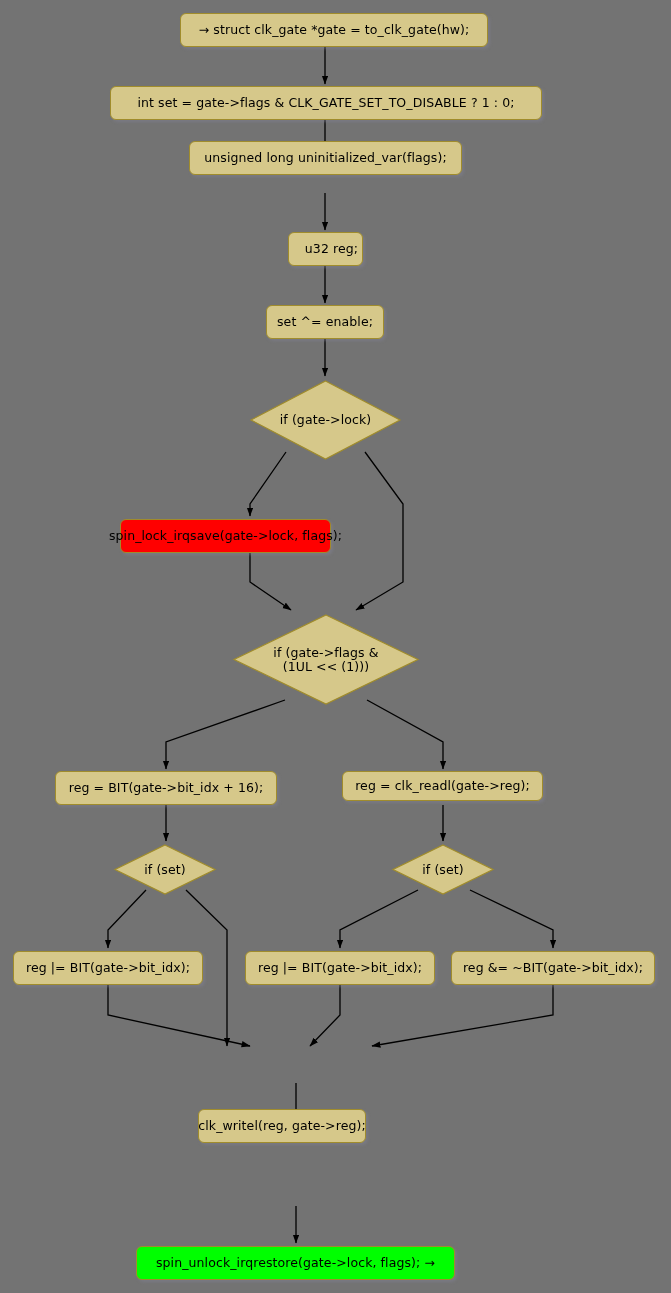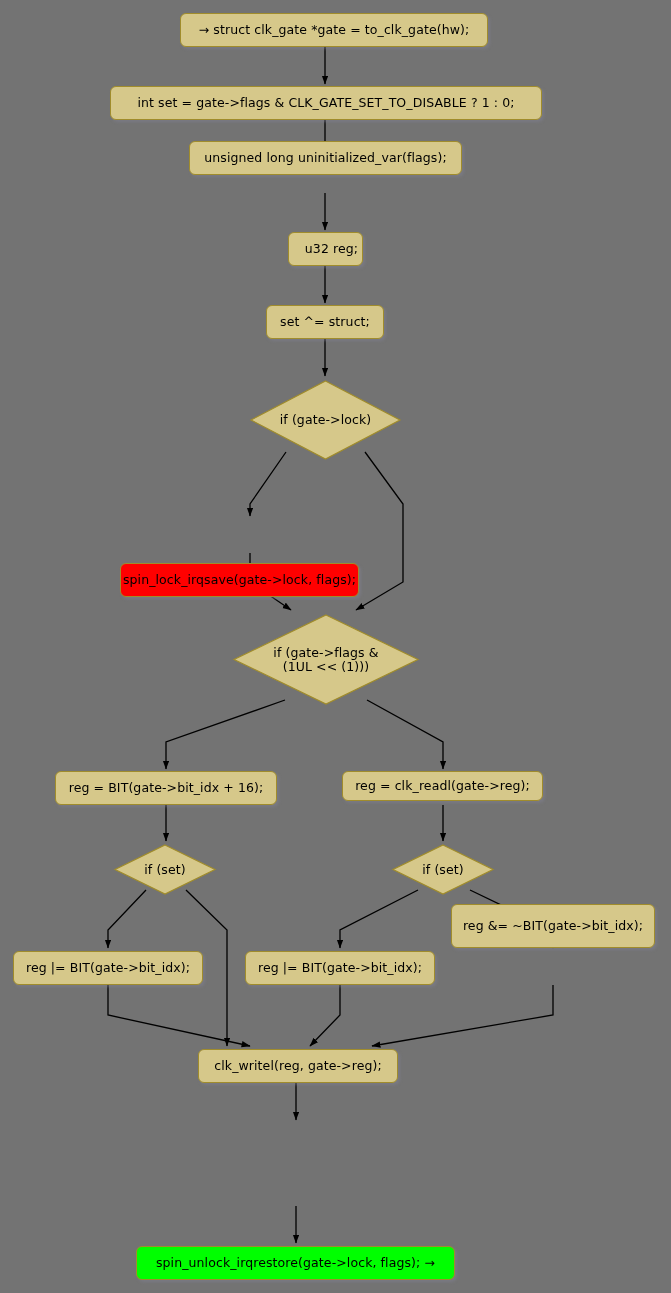--- a/index.html
+++ b/index.html
@@ -114,31 +114,31 @@
 
   <div class="node rect" style="left:189px; top:141px; width:273px; height:34px;">
     <span>unsigned long uninitialized_var(flags);</span>
   </div>
 
   <div class="node rect" style="left:288px; top:232px; width:75px; height:34px;padding-left:12px;">
     <span>u32 reg;</span>
   </div>
 
   <div class="node rect" style="left:266px; top:305px; width:118px; height:34px;">
-    <span>set ^= struct;</span>
+    <span>set ^= enable;</span>
   </div>
 
   <div class="node diamond" style="left:248px; top:378px; width:155px; height:84px;">
     <svg class="dshape" viewBox="0 0 155 84" preserveAspectRatio="none">
       <polygon points="77.5,3 152,42 77.5,81 3,42" fill="#D6C88A" stroke="#A08C2C" stroke-width="1.2"></polygon>
     </svg>
     <span class="dlabel">if (gate-&gt;lock)</span>
   </div>
 
-  <div class="node rect red" style="left:120px; top:519px; width:239px; height:34px;margin-top:44px;">
+  <div class="node rect red" style="left:120px; top:519px; width:211px; height:34px;">
     <span>spin_lock_irqsave(gate-&gt;lock, flags);</span>
   </div>
 
   <div class="node diamond" style="left:231px; top:612px; width:190px; height:95px;">
     <svg class="dshape" viewBox="0 0 190 95" preserveAspectRatio="none">
       <polygon points="95,3 187,47.5 95,92 3,47.5" fill="#D6C88A" stroke="#A08C2C" stroke-width="1.2"></polygon>
     </svg>
     <span class="dlabel">if (gate-&gt;flags &amp;
 (1UL &lt;&lt; (1)))</span>
   </div>
@@ -166,25 +166,25 @@
   </div>
 
   <div class="node rect" style="left:13px; top:951px; width:190px; height:34px;">
     <span>reg |= BIT(gate-&gt;bit_idx);</span>
   </div>
 
   <div class="node rect" style="left:245px; top:951px; width:190px; height:34px;">
     <span>reg |= BIT(gate-&gt;bit_idx);</span>
   </div>
 
-  <div class="node rect" style="left:451px; top:904px; width:204px; height:44px;">
+  <div class="node rect" style="left:451px; top:951px; width:204px; height:34px;">
     <span>reg &amp;= ~BIT(gate-&gt;bit_idx);</span>
   </div>
 
-  <div class="node rect" style="left:198px; top:1049px; width:200px; height:34px;">
+  <div class="node rect" style="left:198px; top:1109px; width:168px; height:34px;">
     <span>clk_writel(reg, gate-&gt;reg);</span>
   </div>
 
 
   <div class="node rect green" style="left:136px; top:1246px; width:319px; height:34px;">
     <span>spin_unlock_irqrestore(gate-&gt;lock, flags); →</span>
   </div>
 
 </div>
 

